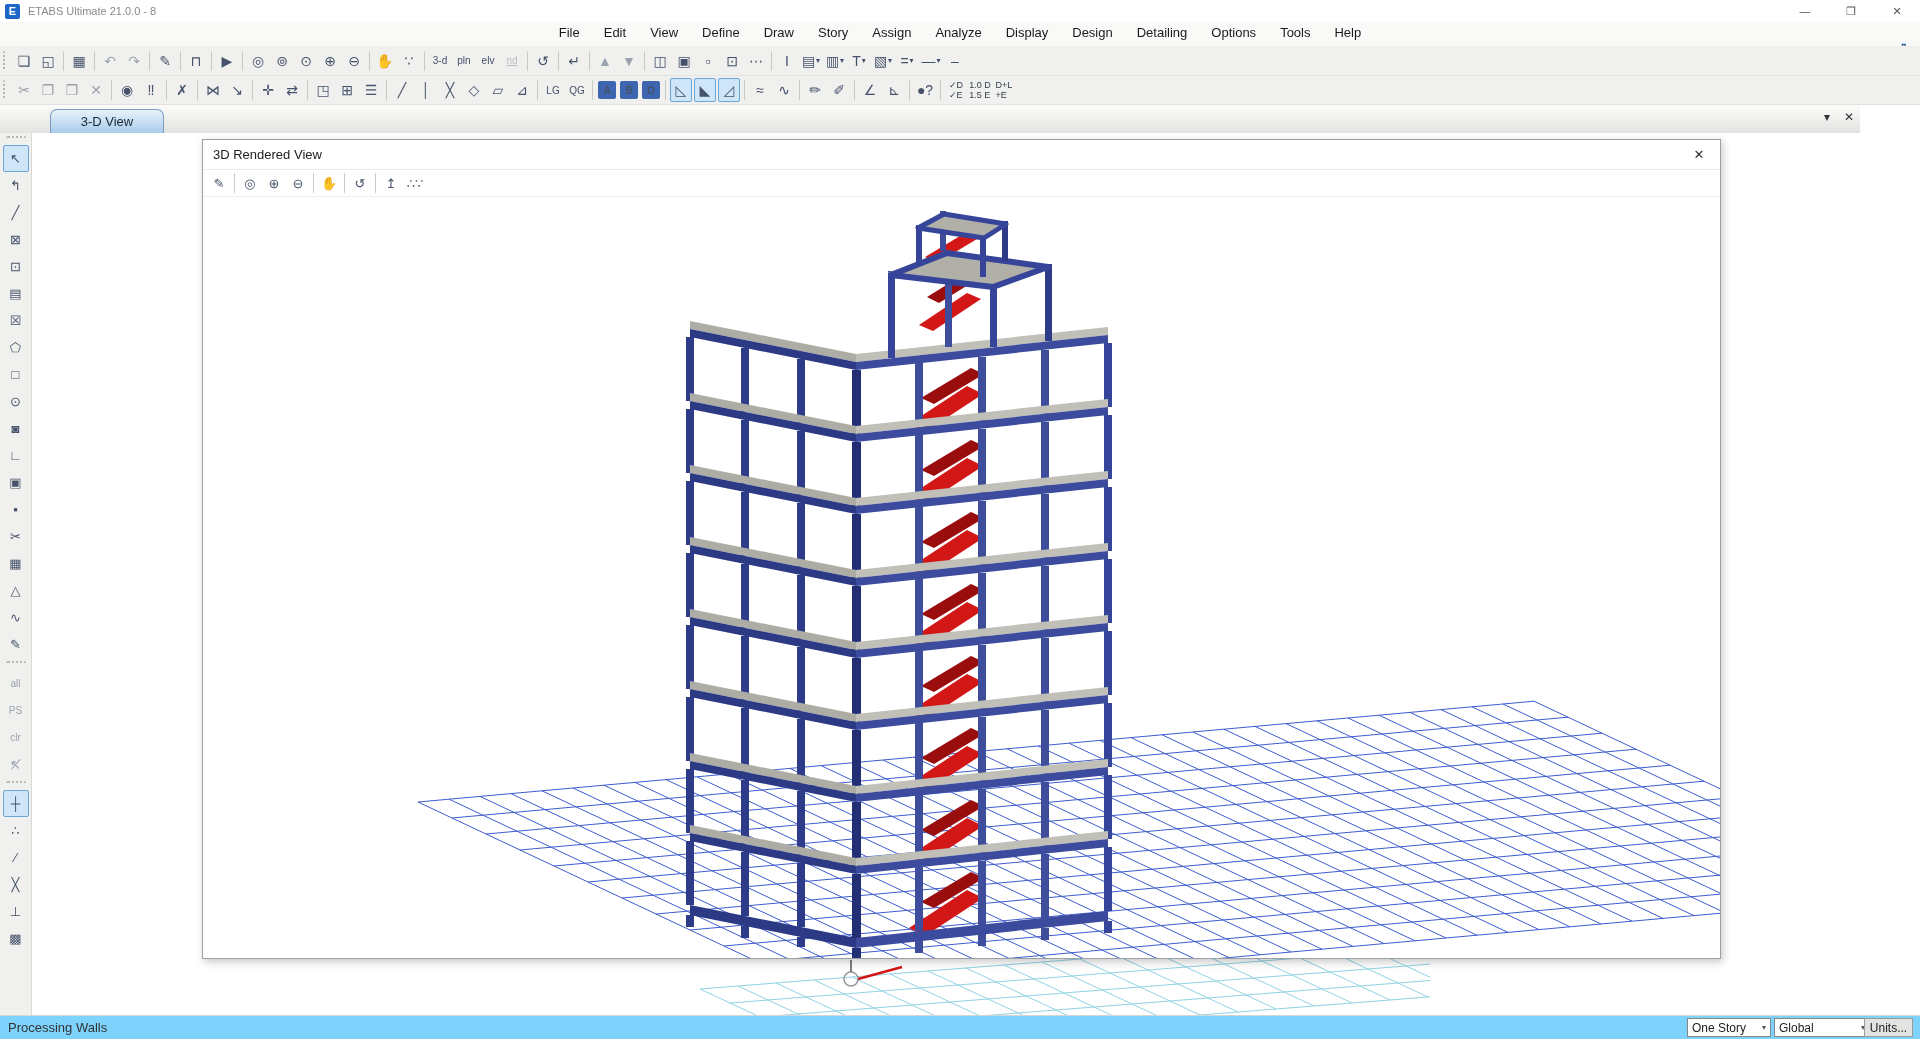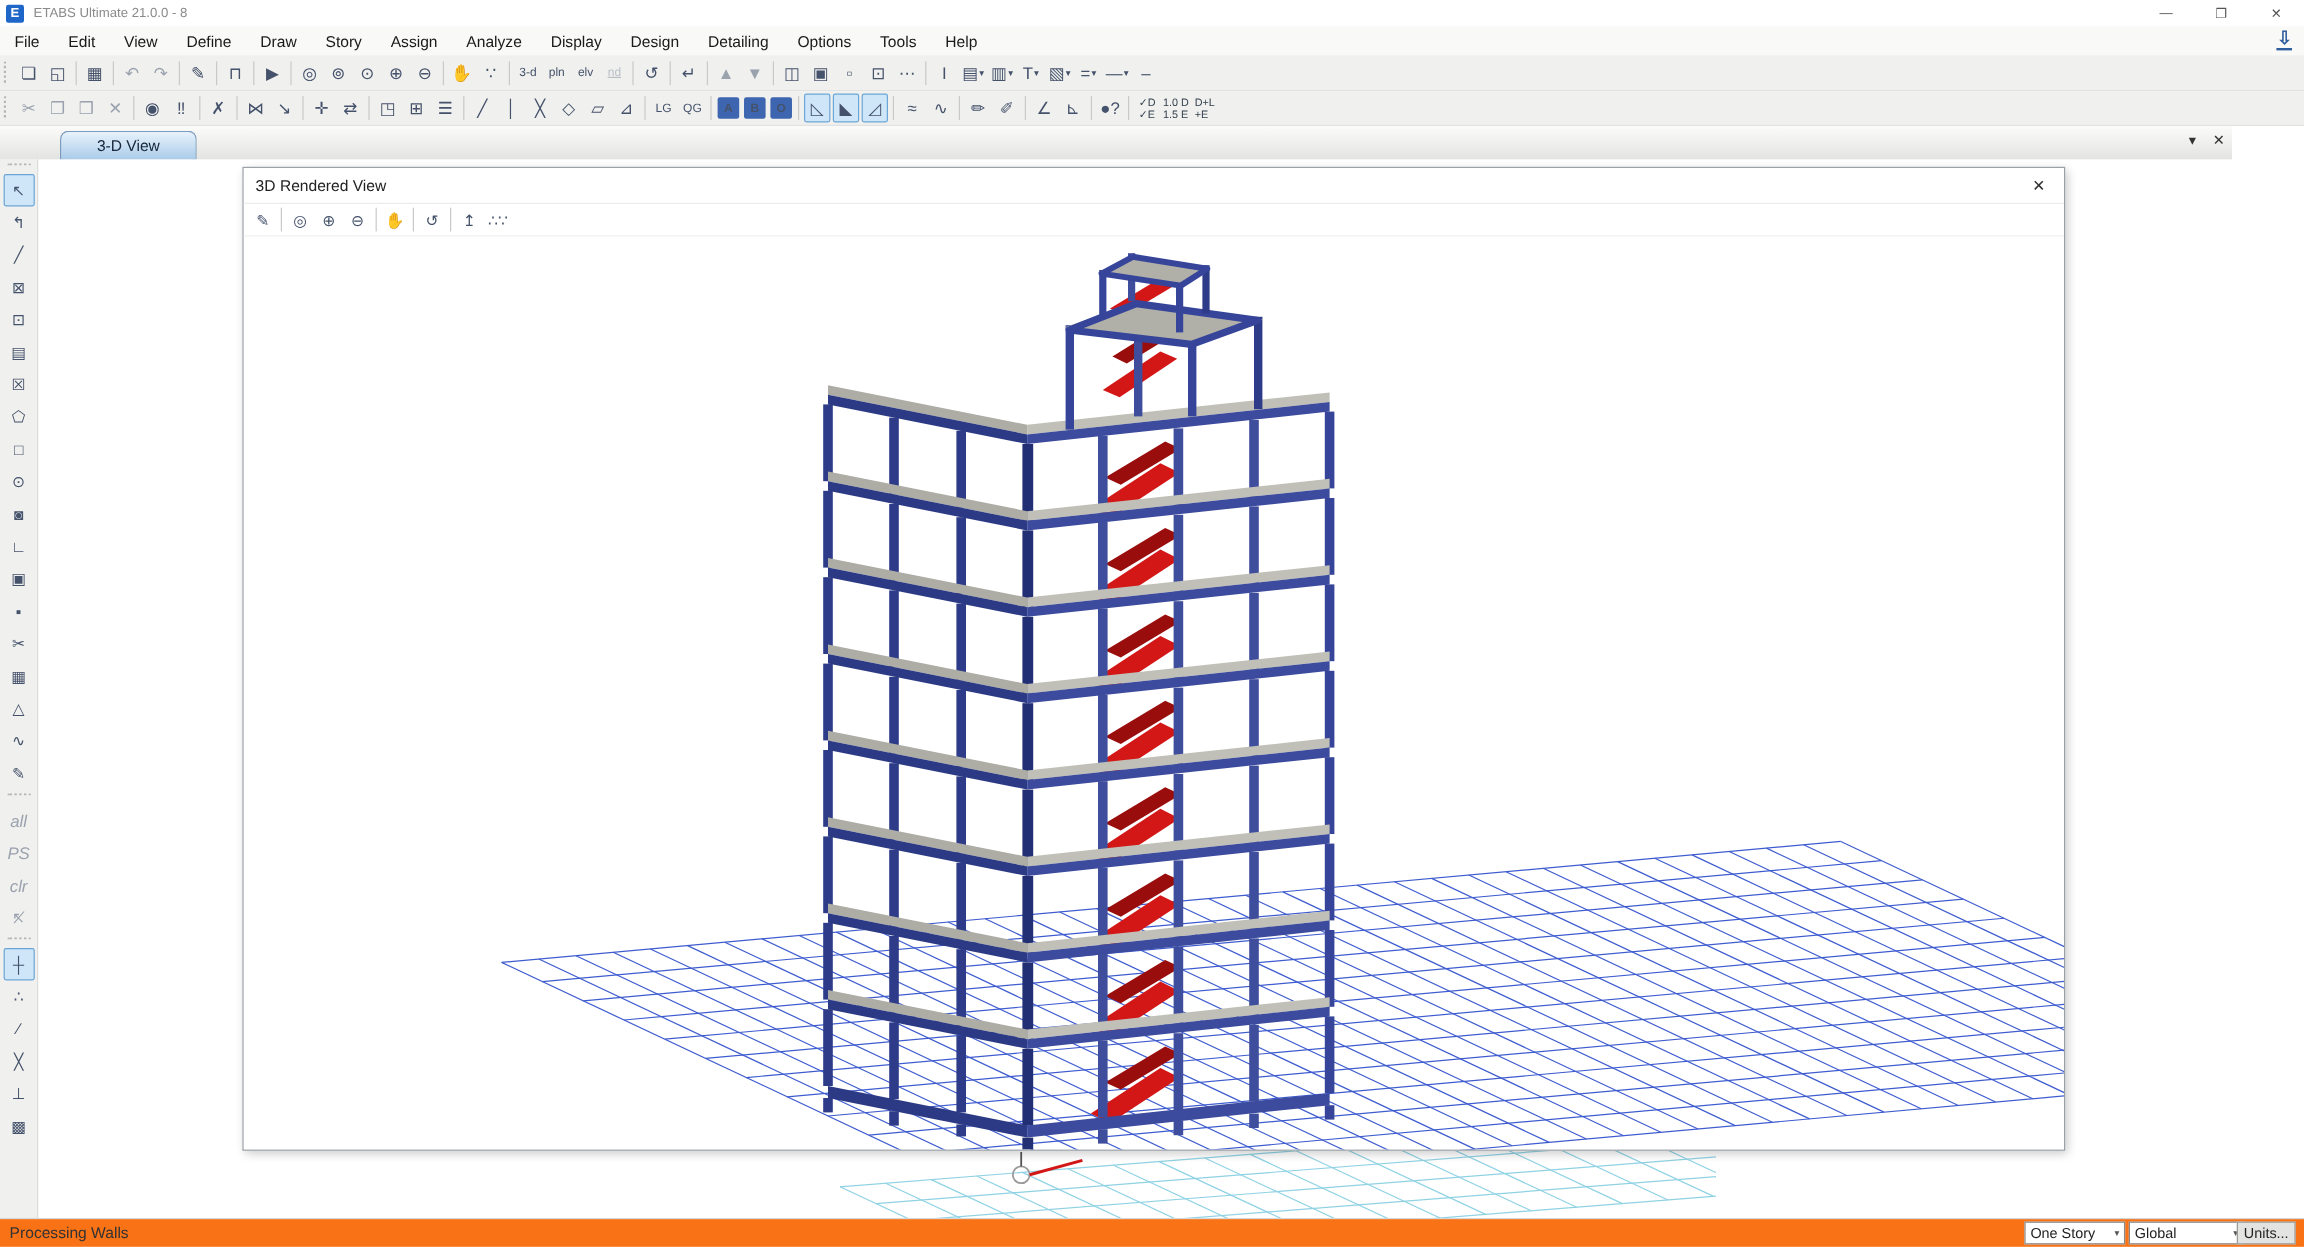--- a/index.html
+++ b/index.html
@@ -12,21 +12,21 @@
   #app-logo { width:15px; height:15px; margin-left:5px; background:#1e66c8;
     color:#fff; font-size:11px; font-weight:bold; display:flex; align-items:center;
     justify-content:center; border-radius:2px; }
   #app-title { margin-left:8px; font-size:11px; color:#8a8a8a; }
   #wincontrols { margin-left:auto; display:flex; }
   #wincontrols .wc { width:46px; height:22px; display:flex; align-items:center;
     justify-content:center; color:#555; font-size:11px; }
 
   
   #menubar { position:absolute; left:0; top:22px; width:1920px; height:24px;
-    background:#f9f9f8; display:flex; align-items:center; }
+    background:#f9f9f8; display:flex; align-items:center;flex-direction:column; }
   .menu-item { padding:3px 12px; font-size:13px; color:#1a1a1a; }
   #download-ico { margin-left:auto; margin-right:10px; color:#2f5f9e;
     font-size:15px; font-weight:bold; border-bottom:2px solid #2f5f9e; line-height:14px; }
 
   
   .toolbar { position:absolute; left:0; width:1920px; background:#f0f0ee;
     display:flex; align-items:center; border-bottom:1px solid #e2e2e0; }
   #toolbar1 { top:46px; height:30px; }
   #toolbar2 { top:76px; height:29px; }
   .tbi { min-width:22px; height:24px; margin:0 1px; display:inline-flex;
@@ -55,21 +55,21 @@
     border-bottom:none; border-radius:7px 7px 0 0; display:flex;
     align-items:center; justify-content:center; font-size:13px; color:#17263a; }
   #tabctrl { position:absolute; right:6px; top:5px; display:flex; gap:14px;
     color:#333; font-size:12px; }
 
   
   #lefttoolbar { position:absolute; left:0; top:133px; width:32px; height:882px;
     background:#f0f0ee; border-right:1px solid #d8d8d6; display:flex;
     flex-direction:column; align-items:center; }
   #lefttoolbar .tbi { width:26px; min-width:26px; height:27px; margin:0; font-size:13px; }
-  #lefttoolbar .tbi .t { font-size:14px;font-style:italic; }
+  #lefttoolbar .tbi .t { font-size:10px; }
   #lefttoolbar .tbi.grip { width:20px; height:6px; min-width:20px;
     border-left:none; border-top:2px dotted #b5b5b3; margin:3px 0; }
 
   
   #client { position:absolute; left:32px; top:133px; width:1888px; height:882px;
     background:#ffffff; }
   #renderwin { position:absolute; left:202px; top:139px; width:1519px; height:820px;
     background:#fff; border:1px solid #9aa0a6; box-shadow:2px 3px 8px rgba(0,0,0,.22); }
   #rw-titlebar { height:30px; display:flex; align-items:center;
     border-bottom:1px solid #ececec; }
@@ -79,21 +79,21 @@
   #rw-toolbar { height:27px; display:flex; align-items:center;
     border-bottom:1px solid #f0f0f0; padding-left:4px; }
   #rw-toolbar .tbi { font-size:13px; }
   #rw-view { width:1517px; height:761px; }
 
   
   #behindgrid { position:absolute; left:640px; top:959px; width:790px; height:56px; }
 
   
   #statusbar { position:absolute; left:0; top:1015px; width:1920px; height:24px;
-    background:#f97316; border-top:1px solid #d6d6d4; display:flex; align-items:center; }
+    background:#7dd3fc; border-top:1px solid #d6d6d4; display:flex; align-items:center; }
   #status-msg { margin-left:8px; font-size:13px; color:#333; }
   .sb-select { height:19px; background:#fff; border:1px solid #868686;
     display:flex; align-items:center; font-size:12px; color:#222; padding:0 4px;
     justify-content:space-between; }
   .sb-select .ar { font-size:8px; color:#555; margin-left:6px; }
   #sb-story { position:absolute; left:1687px; width:84px; }
   #sb-coord { position:absolute; left:1774px; width:96px; }
   #sb-units { position:absolute; left:1864px; width:49px; height:19px;
     background:#e3e3e1; border:1px solid #9a9a98; font-size:12px; color:#222;
     display:flex; align-items:center; justify-content:center; }

